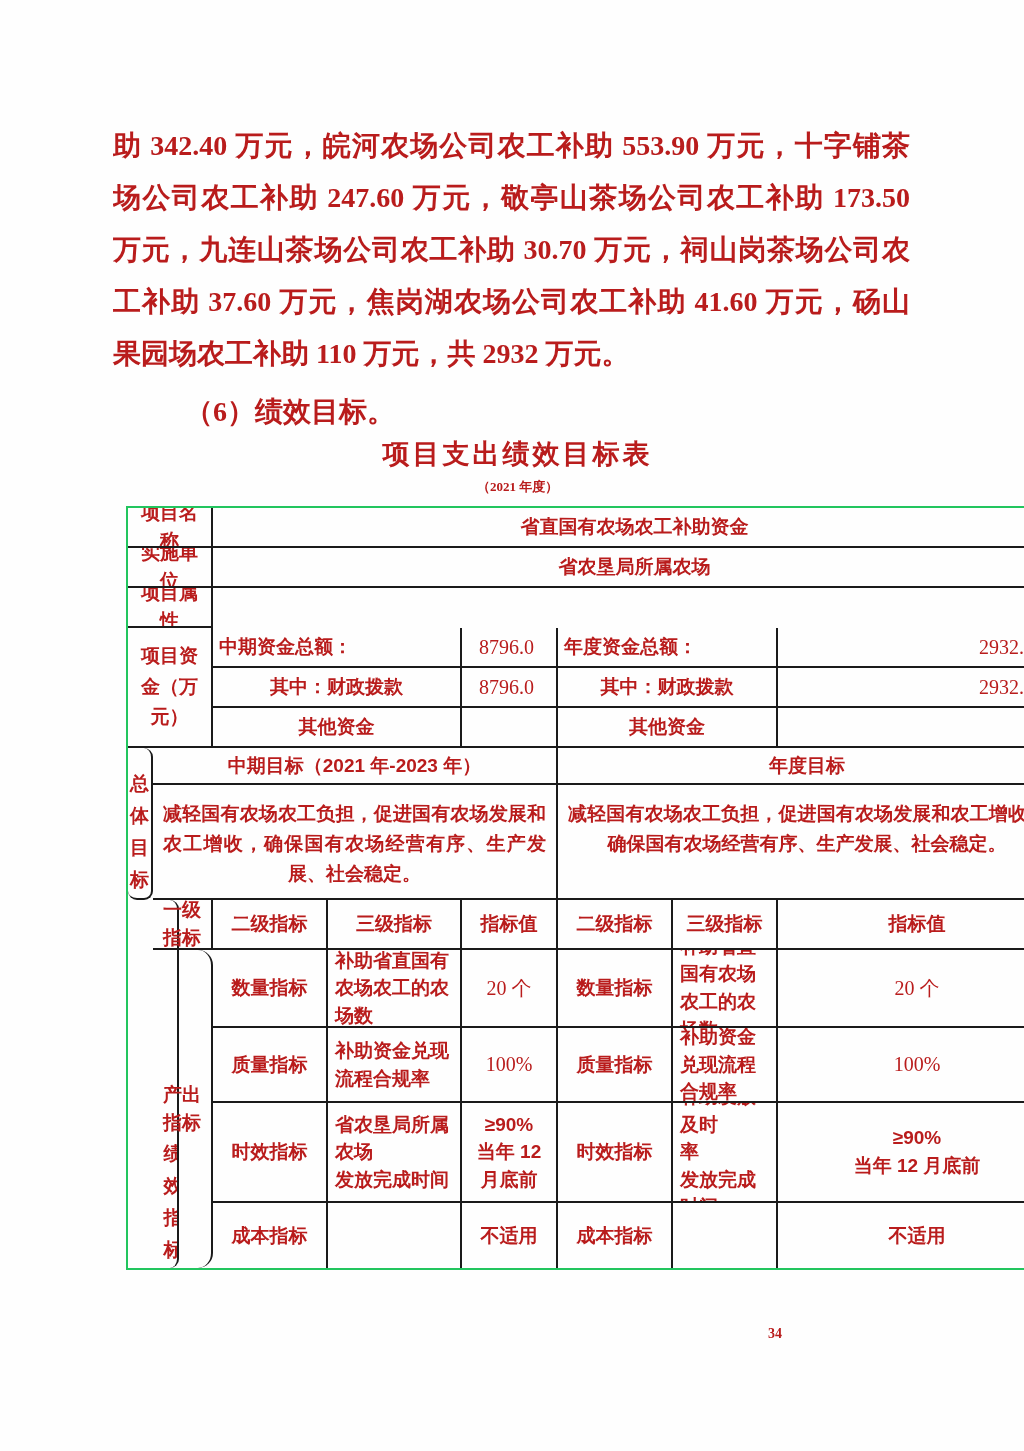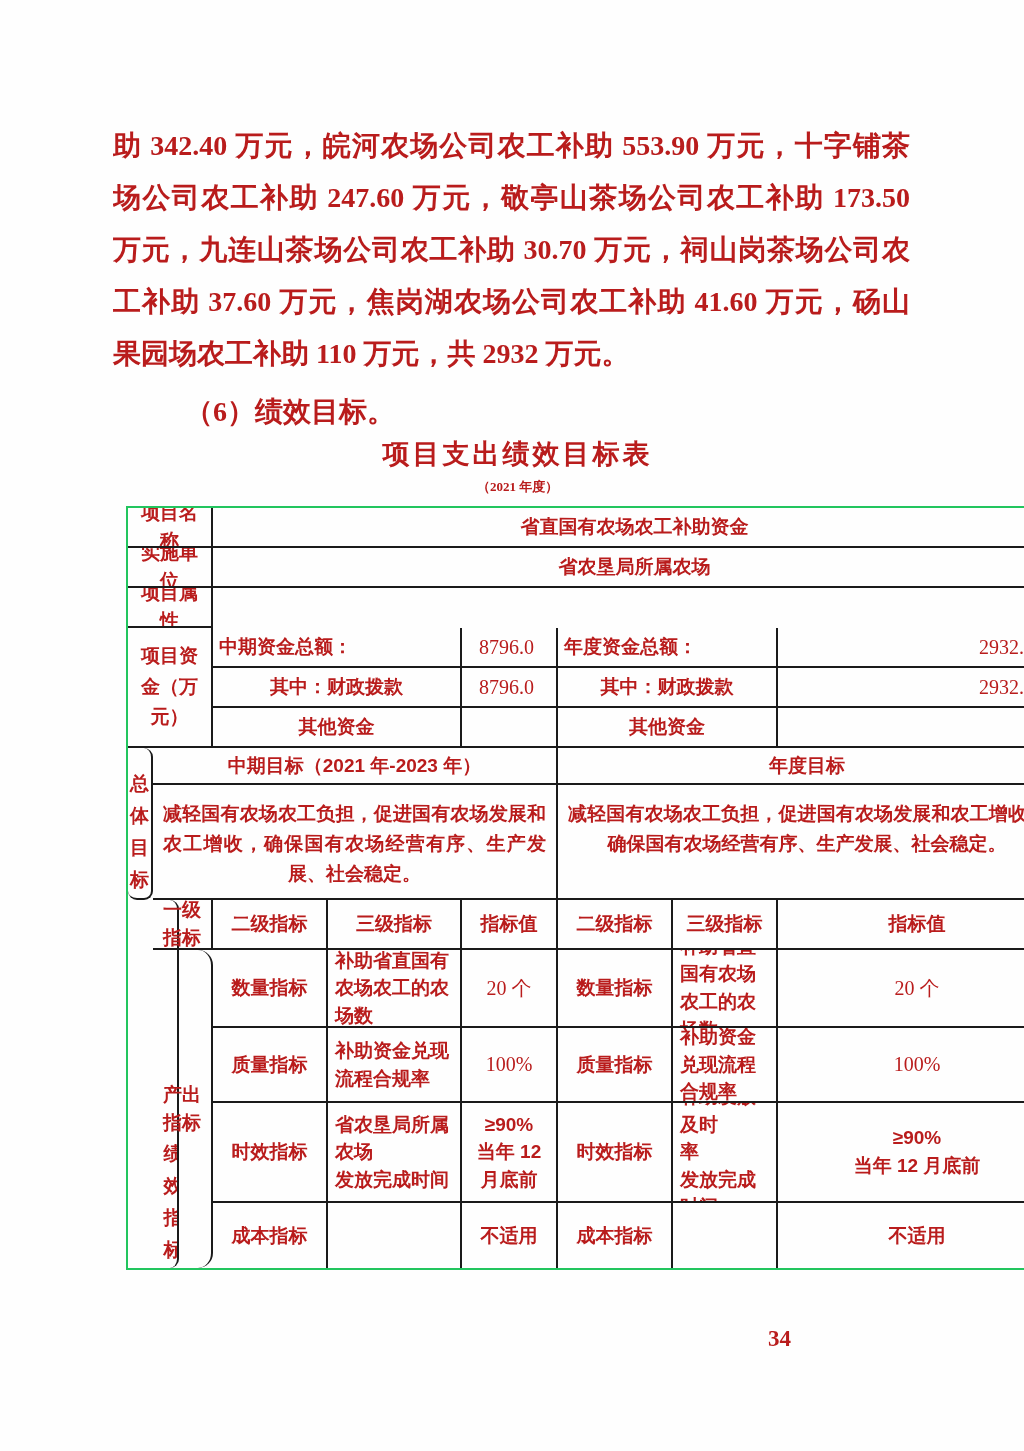--- a/index.html
+++ b/index.html
@@ -88,21 +88,21 @@
     align-items: flex-start;
     padding: 14px 10px 6px 10px;
     line-height: 30px;
     display: block;
   }
   .l3cell { justify-content: flex-start; text-align: left; padding-left: 7px; }
   
   .pagenum {
     position: absolute;
     left: 768px; top: 1326px;
-    font-size: 23px;
+    font-size: 14px;
     font-weight: 700;
   }
 </style>
 </head>
 <body>
 
 <div class="page">
 
   <div class="para">
     <div class="jline">助 342.40 万元，皖河农场公司农工补助 553.90 万元，十字铺茶</div>

